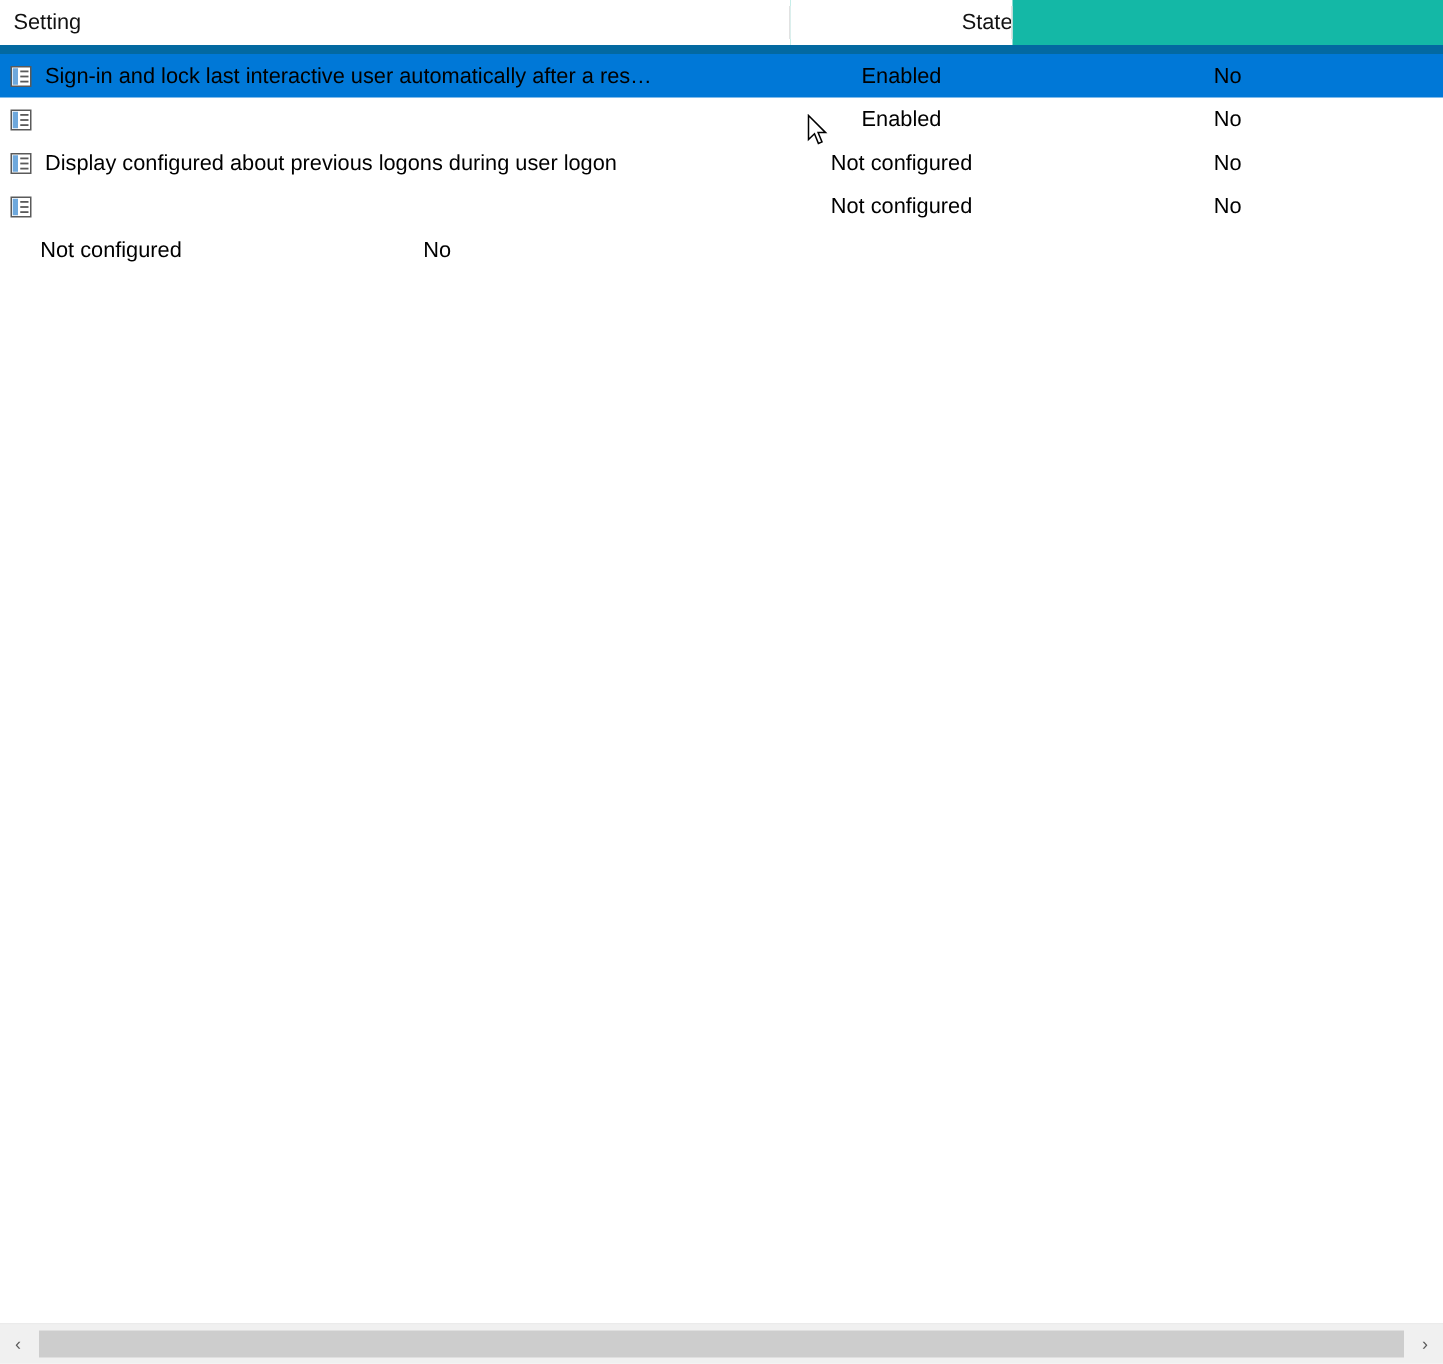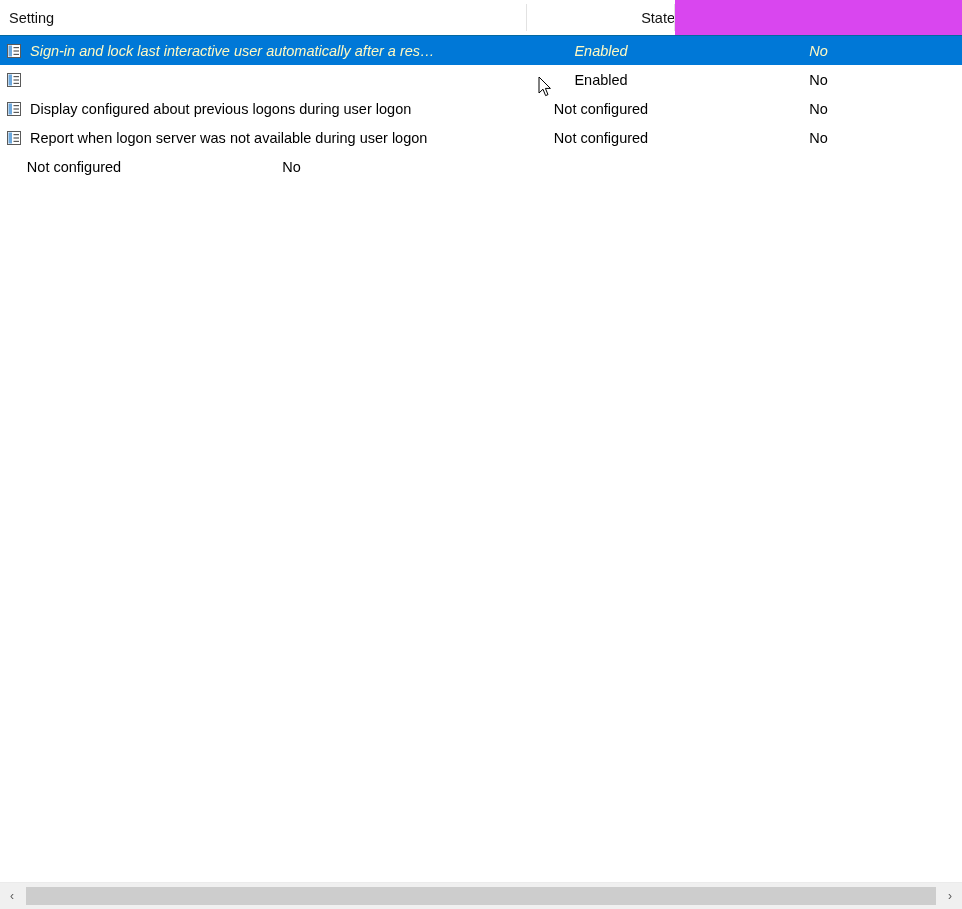--- a/index.html
+++ b/index.html
@@ -22,22 +22,22 @@
     display: flex;
     flex-direction: column;
     background: #ffffff;
     position: relative;
   }
   
   .header-row {
     display: flex;
     height: 36px;
     flex: 0 0 36px;
-    background: #d946ef;
-    border-bottom: 1px solid #0369a1;
+    background: #14b8a6;
+    border-bottom: 6px solid #0369a1;
     box-sizing: border-box;
   }
   .col-head {
     position: relative;
     display: flex;
     align-items: center;
     font-size: 14.5px;
     color: #121212;
     box-sizing: border-box;
     background: #ffffff;
@@ -71,22 +71,21 @@
     overflow: hidden;
   }
   .row {
     display: flex;
     height: 29px;
     align-items: center;
     box-sizing: border-box;
   }
   .row.selected {
     background: #0078d7;
-    color: #fef9c3;
-    font-style: italic;
+    color: #000000;
   }
   .cell {
     box-sizing: border-box;
     display: flex;
     align-items: center;
     overflow: hidden;
     white-space: nowrap;
   }
   .cell.setting {
     width: 527px;
@@ -231,21 +230,20 @@
       <div class="cell setting">
         <span class="policy-icon">
           <svg width="16" height="16" viewBox="0 0 16 16">
             <rect x="1.5" y="1.5" width="13" height="13" fill="#ffffff" stroke="#5a5a5a" stroke-width="1"></rect>
             <rect x="2.5" y="2.5" width="3.5" height="11" fill="#6ea8dc"></rect>
             <rect x="7.5" y="4" width="5.5" height="1.2" fill="#5a5a5a"></rect>
             <rect x="7.5" y="7.4" width="5.5" height="1.2" fill="#5a5a5a"></rect>
             <rect x="7.5" y="10.8" width="5.5" height="1.2" fill="#5a5a5a"></rect>
           </svg>
         </span>
-        <span class="label-text">Report when logon server was not available during user logon</span>
       </div>
       <div class="cell state">Not configured</div>
       <div class="cell comment">No</div>
     </div>
 
     <div class="row">
       <div class="cell state">Not configured</div>
       <div class="cell comment">No</div>
     </div>
 

